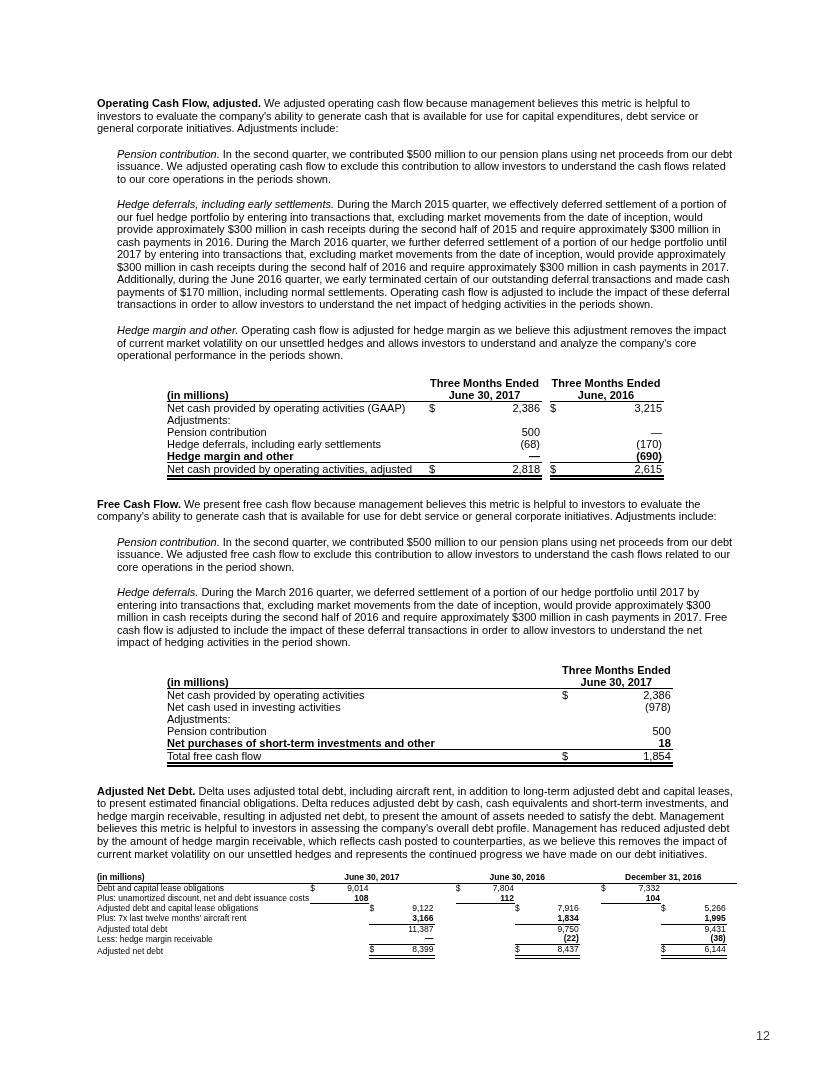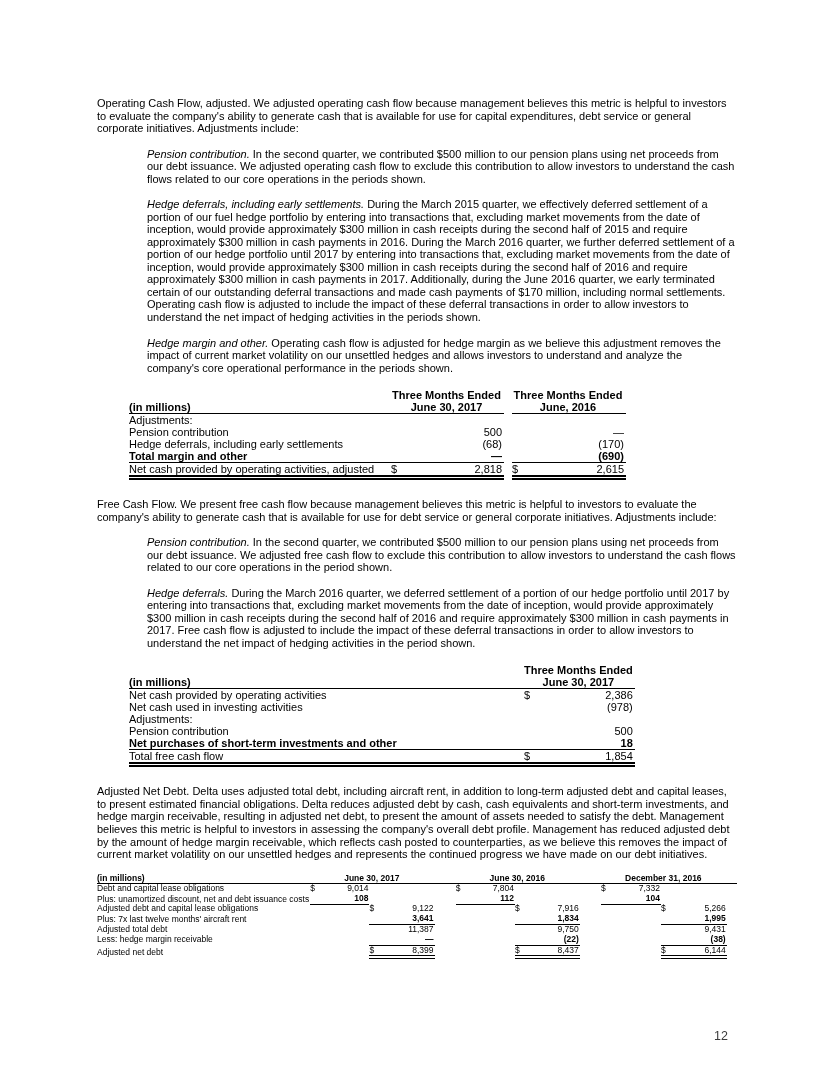--- a/index.html
+++ b/index.html
@@ -14,50 +14,50 @@
     font-family: "Liberation Sans", sans-serif;
     color: #000;
   }
   .content {
     padding: 97px 98px 0 97px;
     font-size: 11px;
     line-height: 1.14;
     text-align: left;
   }
   p { margin: 0 0 13px 0; }
-  p.indent { margin-left: 50px; }
-  .blead { font-weight: normal; }
+  p.indent { margin-left: 20px; }
+  .blead { font-weight: bold; }
   .ilead { font-style: italic; }
 
   table.fin { border-collapse: collapse; table-layout: fixed; }
   table.fin td {
     padding: 0 2px 0 0;
     vertical-align: bottom;
     white-space: nowrap;
     overflow: hidden;
     font-size: 11px;
     line-height: 12px;
     height: 12px;
   }
-  table.t1, table.t2 { margin: 15px 0 18px 32px; }
+  table.t1, table.t2 { margin: 15px 0 18px 70px; }
   table.t3 { margin: 9px 0 0 0; }
   table.t3 td { font-size: 8.5px; line-height: 9.8px; height: 9.8px; padding-right: 1px; }
 
   td.c  { text-align: center; font-weight: bold; }
   td.d  { text-align: left; }
   td.v  { text-align: right; }
   td.ind { padding-left: 10px; }
   td.bb  { border-bottom: 1px solid #000; font-weight: bold; }
   td.dbl { border-bottom: 5px double #000; }
   table.t3 td.dbl { border-bottom: 4px double #000; }
 
   .page-number {
     position: absolute;
     top: 1029px;
-    left: 714px;
+    left: 756px;
     font-size: 12.5px;
     color: #3c3c3c;
   }
 </style>
 </head>
 <body>
 
 <div class="page">
   <div class="content">
 
@@ -85,20 +85,28 @@
           <td></td>
           <td colspan="2" class="c">Three Months Ended</td>
         </tr>
         <tr>
           <td class="bb">(in millions)</td>
           <td colspan="2" class="c bb">June 30, 2017</td>
           <td></td>
           <td colspan="2" class="c bb">June, 2016</td>
         </tr>
         <tr>
+          <td>Net cash provided by operating activities (GAAP)</td>
+          <td class="d">$</td>
+          <td class="v">2,386</td>
+          <td></td>
+          <td class="d">$</td>
+          <td class="v">3,215</td>
+        </tr>
+        <tr>
           <td>Adjustments:</td>
           <td></td>
             <td></td>
             <td></td>
             <td></td>
             <td></td>
         </tr>
         <tr>
           <td class="ind">Pension contribution</td>
           <td></td>
@@ -109,21 +117,21 @@
         </tr>
         <tr>
           <td class="ind">Hedge deferrals, including early settlements</td>
           <td></td>
           <td class="v">(68)</td>
           <td></td>
           <td></td>
           <td class="v">(170)</td>
         </tr>
         <tr>
-          <td class="ind bb">Total margin and other</td>
+          <td class="ind bb">Hedge margin and other</td>
           <td class="bb"></td>
           <td class="v bb">—</td>
           <td></td>
           <td class="bb"></td>
           <td class="v bb">(690)</td>
         </tr>
         <tr>
           <td class="dbl">Net cash provided by operating activities, adjusted</td>
           <td class="d dbl">$</td>
           <td class="v dbl">2,818</td>
@@ -271,21 +279,21 @@
             <td></td>
           <td class="d">$</td>
           <td class="v">5,266</td>
           <td></td>
         </tr>
         <tr>
           <td>Plus: 7x last twelve months' aircraft rent</td>
           <td></td>
             <td></td>
           <td class="bb"></td>
-          <td class="v bb">3,641</td>
+          <td class="v bb">3,166</td>
           <td></td>
           <td></td>
             <td></td>
           <td class="bb"></td>
           <td class="v bb">1,834</td>
           <td></td>
           <td></td>
             <td></td>
           <td class="bb"></td>
           <td class="v bb">1,995</td>

